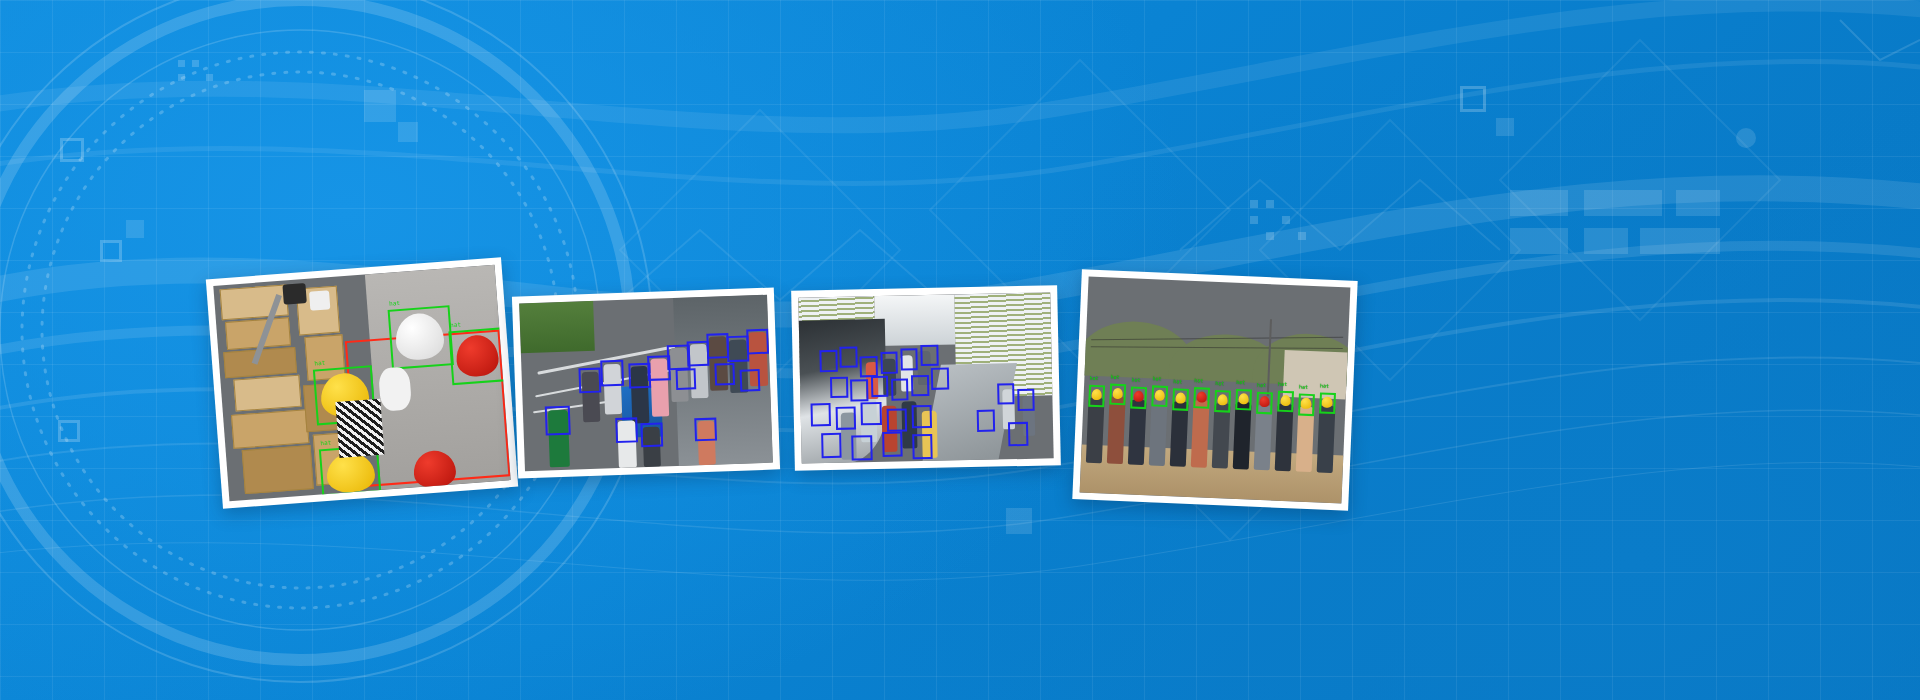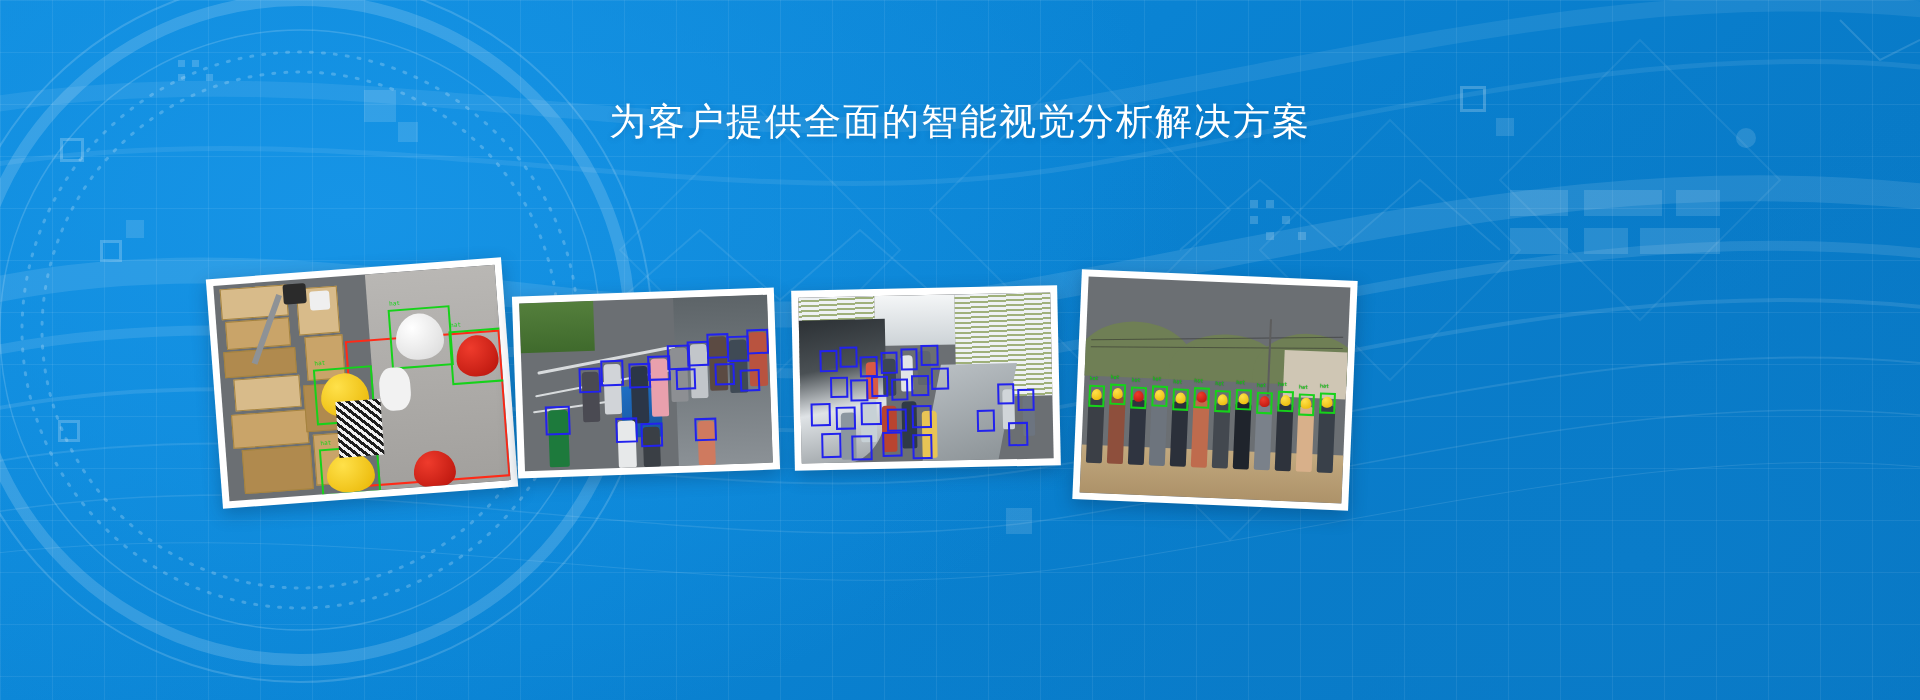--- a/index.html
+++ b/index.html
@@ -240,21 +240,20 @@
   <div class="sq fill" style="left:1496px;top:118px; width:18px;  height:18px;"></div>
   <div class="sq fill" style="left:1510px;top:190px; width:58px;  height:26px;"></div>
   <div class="sq fill" style="left:1584px;top:190px; width:78px;  height:26px;"></div>
   <div class="sq fill" style="left:1676px;top:190px; width:44px;  height:26px;"></div>
   <div class="sq fill" style="left:1510px;top:228px; width:58px;  height:26px;"></div>
   <div class="sq fill" style="left:1584px;top:228px; width:44px;  height:26px;"></div>
   <div class="sq fill" style="left:1640px;top:228px; width:80px;  height:26px;"></div>
   <div class="sq fill" style="left:1736px;top:128px; width:20px;  height:20px; border-radius:50%;"></div>
 
   <div class="copy">
-    <div class="subtitle">为客户提供全面的智能视觉分析解决方案</div>
   </div>
 
   <div class="strip">
 
     <div class="shot" id="shot1">
       <div class="inner sc-warehouse">
         <div class="floor"></div>
         <div class="carton-stack">
           <div class="box lt" style="left:4%;  top:2%;  width:42%; height:14%;"></div>
           <div class="box" style="left:6%;  top:17%; width:40%; height:13%;"></div>

